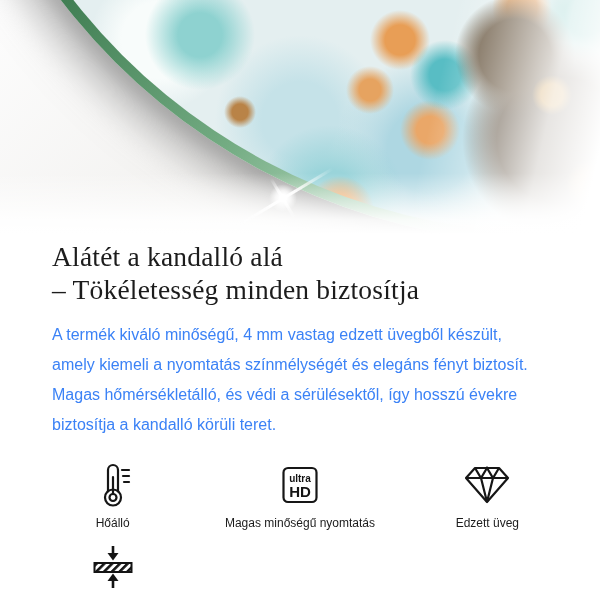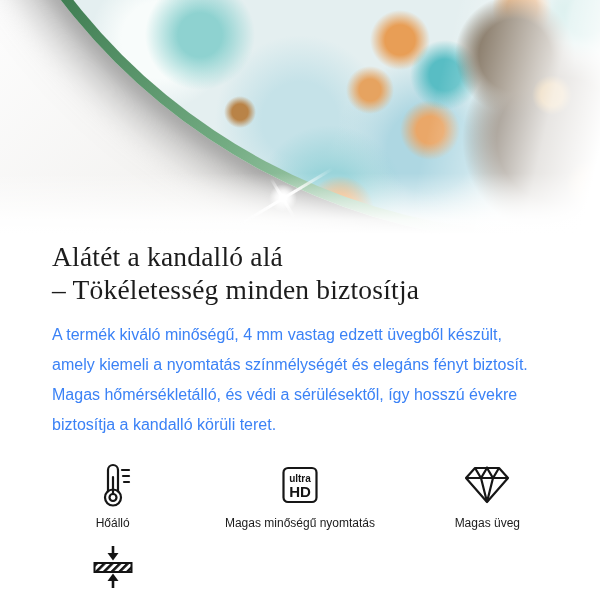--- a/index.html
+++ b/index.html
@@ -145,21 +145,21 @@
       </div>
 
 
       <div class="feature">
         <div class="icon-box">
           <svg width="46" height="38" viewBox="0 0 46 38">
             <path class="stroke" stroke-linejoin="round" d="M11 2 H35 L44 12 L23 36 L2 12 Z"></path>
             <path class="stroke" stroke-width="2" d="M2 12 H44 M11 2 L17 12 L23 2 L29 12 L35 2 M17 12 L23 36 M29 12 L23 36"></path>
           </svg>
         </div>
-        <div class="flabel">Magas üveg</div>
+        <div class="flabel">Edzett üveg</div>
       </div>
 
 
       <div class="feature">
         <div class="icon-box">
           <svg width="44" height="46" viewBox="0 0 44 46">
             <defs>
               <pattern id="hatch" width="5.5" height="5.5" patternUnits="userSpaceOnUse" patternTransform="rotate(45)">
                 <rect width="2.6" height="5.5" fill="#141414"></rect>
               </pattern>

